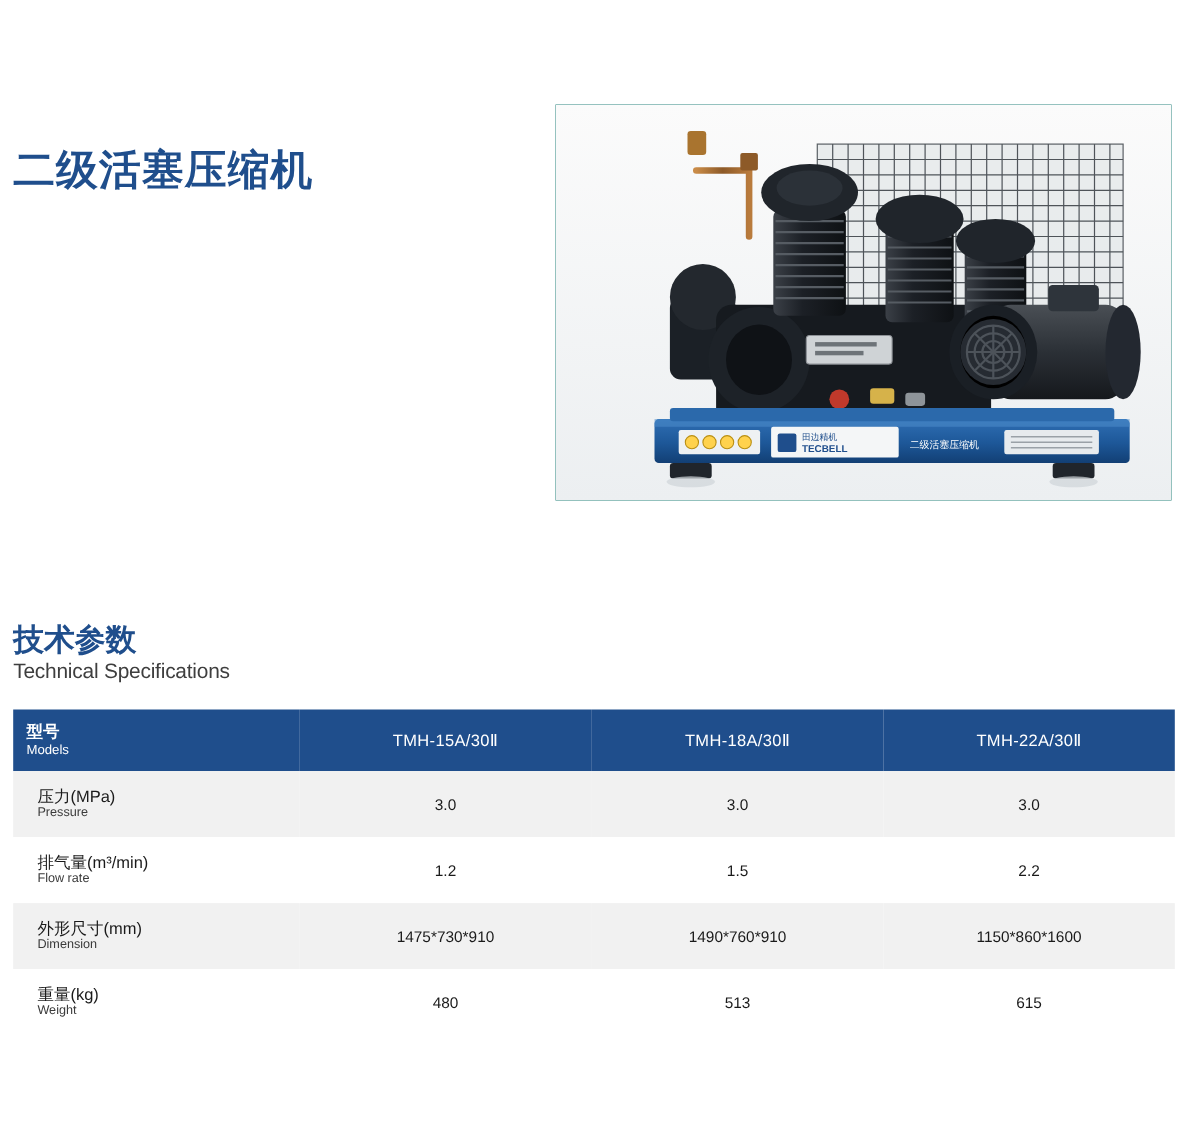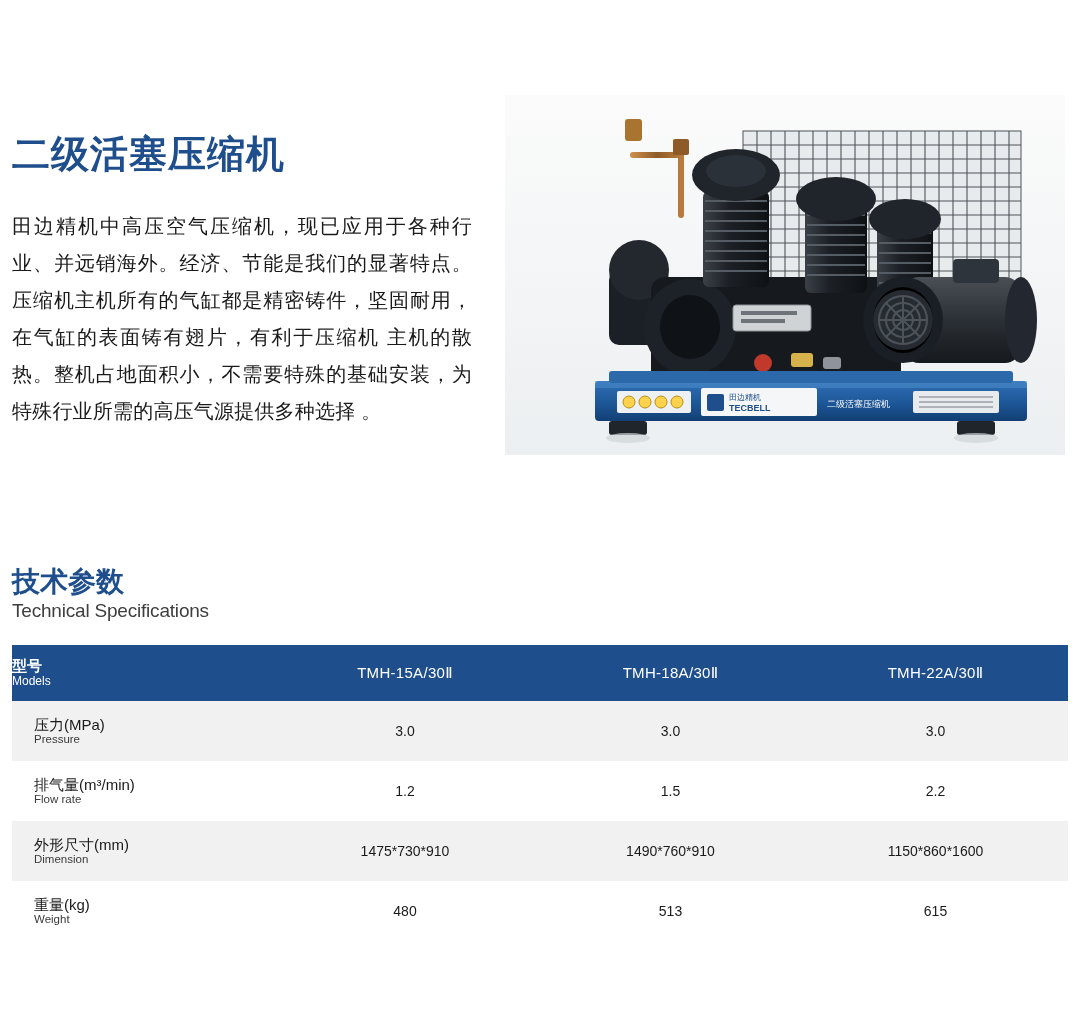--- a/index.html
+++ b/index.html
@@ -76,21 +76,21 @@
   
   .spec-table {
     position: absolute;
     left: 12px;
     top: 645px;
     width: 1056px;
     border-collapse: collapse;
     table-layout: fixed;
   }
   .spec-table th, .spec-table td {
-    padding: 0;
+    padding: 12px;
     margin: 0;
   }
   .spec-table thead th {
     background: #1f4e8c;
     color: #ffffff;
     height: 56px;
     vertical-align: middle;
   }
   .hdr-label {
     padding-left: 22px;
@@ -124,21 +124,20 @@
     color: #1a1a1a;
   }
 </style>
 </head>
 <body>
 
 <div class="page">
 
   <h1 class="title">二级活塞压缩机</h1>
 
-  <p class="intro">田边精机中高压空气压缩机，现已应用于各种行业、并远销海外。经济、节能是我们的显著特点。压缩机主机所有的气缸都是精密铸件，坚固耐用，在气缸的表面铸有翅片，有利于压缩机 主机的散热。整机占地面积小，不需要特殊的基础安装，为特殊行业所需的高压气源提供多种选择 。</p>
 
   <div class="photo">
     <svg width="560" height="360" viewBox="0 0 560 360">
       <defs>
         <linearGradient id="bgGrad" x1="0" y1="0" x2="0" y2="1">
           <stop offset="0%" stop-color="#fbfbfb"></stop>
           <stop offset="100%" stop-color="#eceff1"></stop>
         </linearGradient>
         <linearGradient id="blueBase" x1="0" y1="0" x2="0" y2="1">
           <stop offset="0%" stop-color="#2f6fb4"></stop>

